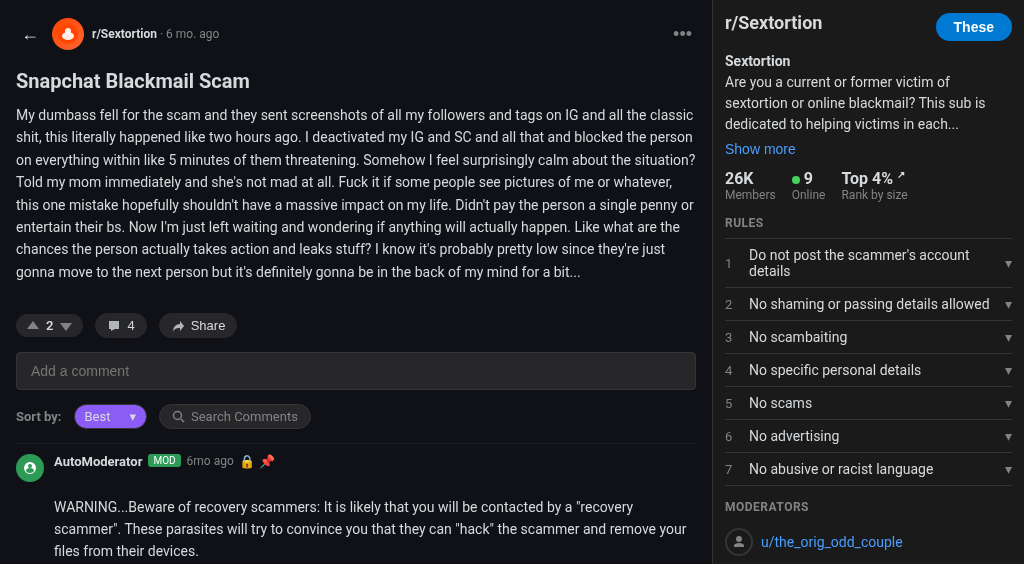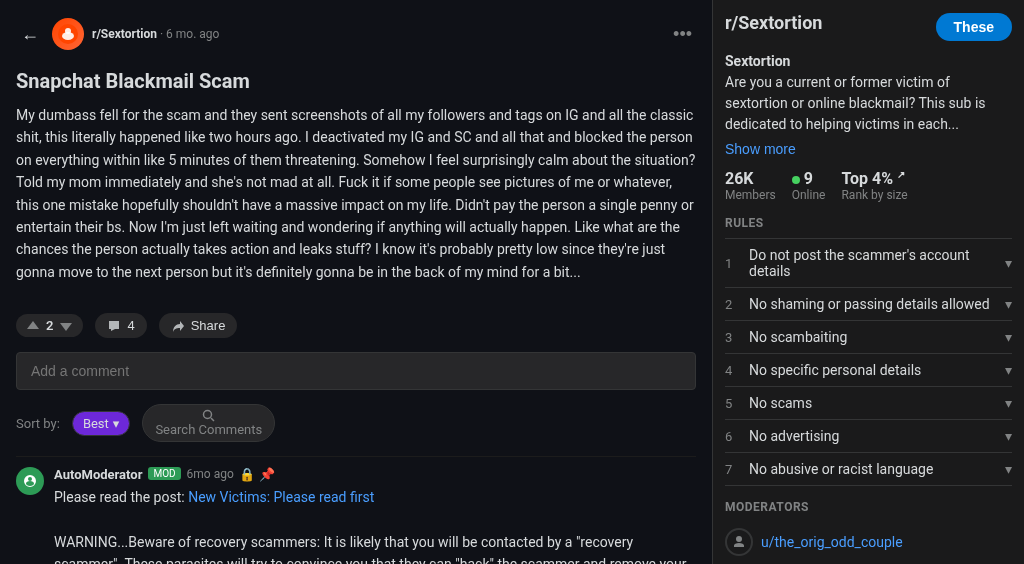--- a/index.html
+++ b/index.html
@@ -142,44 +142,44 @@
       outline: none;
     }
 
     
     .sort-bar {
       display: flex;
       align-items: center;
       gap: 12px;
       margin-bottom: 14px;
     }
-    .sort-label { font-size: 13px; color: #818384; }
+    .sort-label { font-size: 13px; color: #818384; font-weight: bold; }
     .sort-select {
       display: flex;
       align-items: center;
-      gap: 4px;
-      background: #6d28d9;
+      gap: 19px;
+      background: #8b5cf6;
       border: 1px solid #343536;
       border-radius: 20px;
       padding: 4px 10px;
       font-size: 13px;
       color: #d7dadc;
       cursor: pointer;
     }
     .search-comments {
       display: flex;
       align-items: center;
+      gap: 6px;
       background: #272729;
       border: 1px solid #343536;
       border-radius: 20px;
       padding: 4px 12px;
       color: #818384;
       font-size: 13px;
       cursor: text;
-      flex-direction: column;
     }
 
     
     .comment {
       display: flex;
       gap: 10px;
       padding: 10px 0;
       border-top: 1px solid #1c1c1c;
     }
     .comment-avatar {
@@ -388,21 +388,20 @@
           </svg>
       </div>
       <div class="comment-body">
         <div class="comment-header">
           <span class="comment-author">AutoModerator</span>
           <span class="mod-badge">MOD</span>
           <span class="comment-time">6mo ago</span>
           <span style="font-size:13px;">🔒 📌</span>
         </div>
         <div class="comment-text">
-          <p><span>Please read the post:</span> <a>New Victims: Please read first</a></p>
           <br>
           <p>WARNING...Beware of recovery scammers: It is likely that you will be contacted by a "recovery scammer". These parasites will try to convince you that they can "hack" the scammer and remove your files from their devices.</p>
           <br>
           
           <br>
           
           <br>
           
         </div>
       </div>

